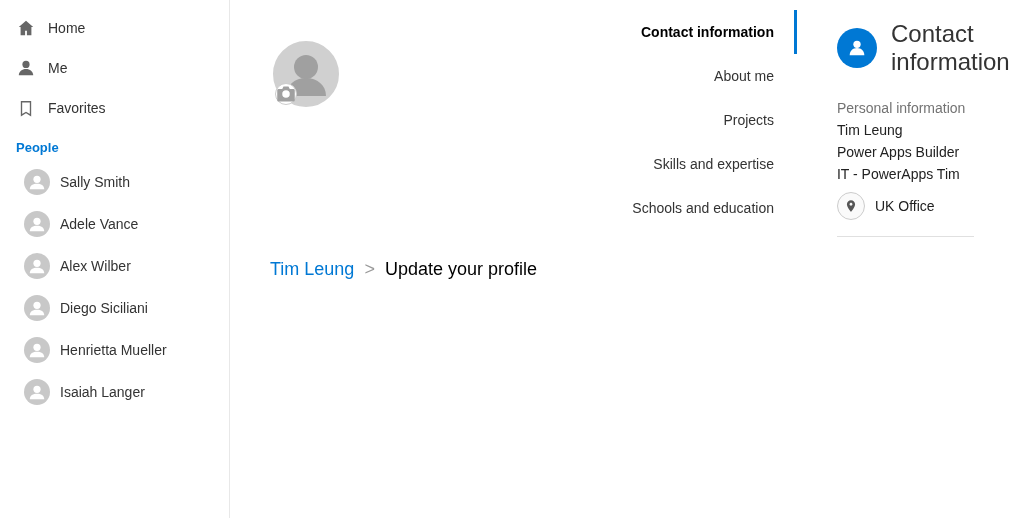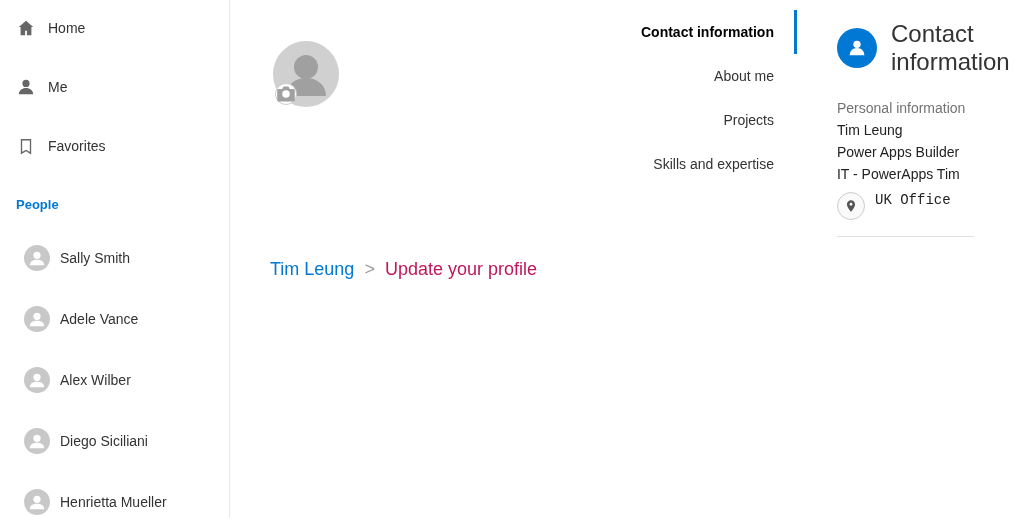--- a/index.html
+++ b/index.html
@@ -7,21 +7,20 @@
 
     
     .sidebar {
       width: 230px;
       min-width: 230px;
       background: #fff;
       border-right: 1px solid #e8e8e8;
       display: flex;
       flex-direction: column;
       padding-top: 8px;
-      gap: 19px;
     }
     .sidebar-nav-item {
       display: flex;
       align-items: center;
       padding: 10px 16px;
       cursor: pointer;
       color: #333;
       text-decoration: none;
     }
     .sidebar-nav-item .icon {
@@ -125,21 +124,21 @@
       font-weight: 400;
       cursor: pointer;
       text-decoration: none;
     }
     .breadcrumb-sep {
       margin: 0 10px;
       color: #999;
       font-size: 18px;
     }
     .page-title-text {
-      color: #be185d;
+      color: #000000;
       font-size: 18px;
       font-weight: 300;
     }
 
     
     .content-row {
       display: flex;
       flex: 1;
       overflow: hidden;
       background: #fff;
@@ -203,24 +202,23 @@
       margin-bottom: 6px;
       margin-top: 4px;
     }
     .info-line {
       font-size: 14px;
       color: #222;
       margin-bottom: 6px;
     }
     .location-row {
       display: flex;
-      align-items: flex-start;
+      align-items: center;
       margin-top: 10px;
       margin-bottom: 16px;
-      font-family: Liberation Mono, monospace;
     }
     .location-icon {
       width: 28px;
       height: 28px;
       border-radius: 50%;
       border: 1px solid #ccc;
       display: flex;
       align-items: center;
       justify-content: center;
       margin-right: 10px;
@@ -359,20 +357,23 @@
       </div>
       <div class="profile-nav-item">
         <span>About me</span>
       </div>
       <div class="profile-nav-item">
         <span>Projects</span>
       </div>
       <div class="profile-nav-item">
         <span>Skills and expertise</span>
       </div>
+      <div class="profile-nav-item">
+        <span>Schools and education</span>
+      </div>
     </div>
 
     <div class="profile-panel">
       <div class="panel-header">
         <div class="panel-icon-circle">
           <svg viewBox="0 0 24 24" fill="white">
               <circle cx="12" cy="8" r="4"></circle>
               <path d="M4 20c0-5 3.6-8 8-8s8 3 8 8H4z"></path>
             </svg>
         </div>

